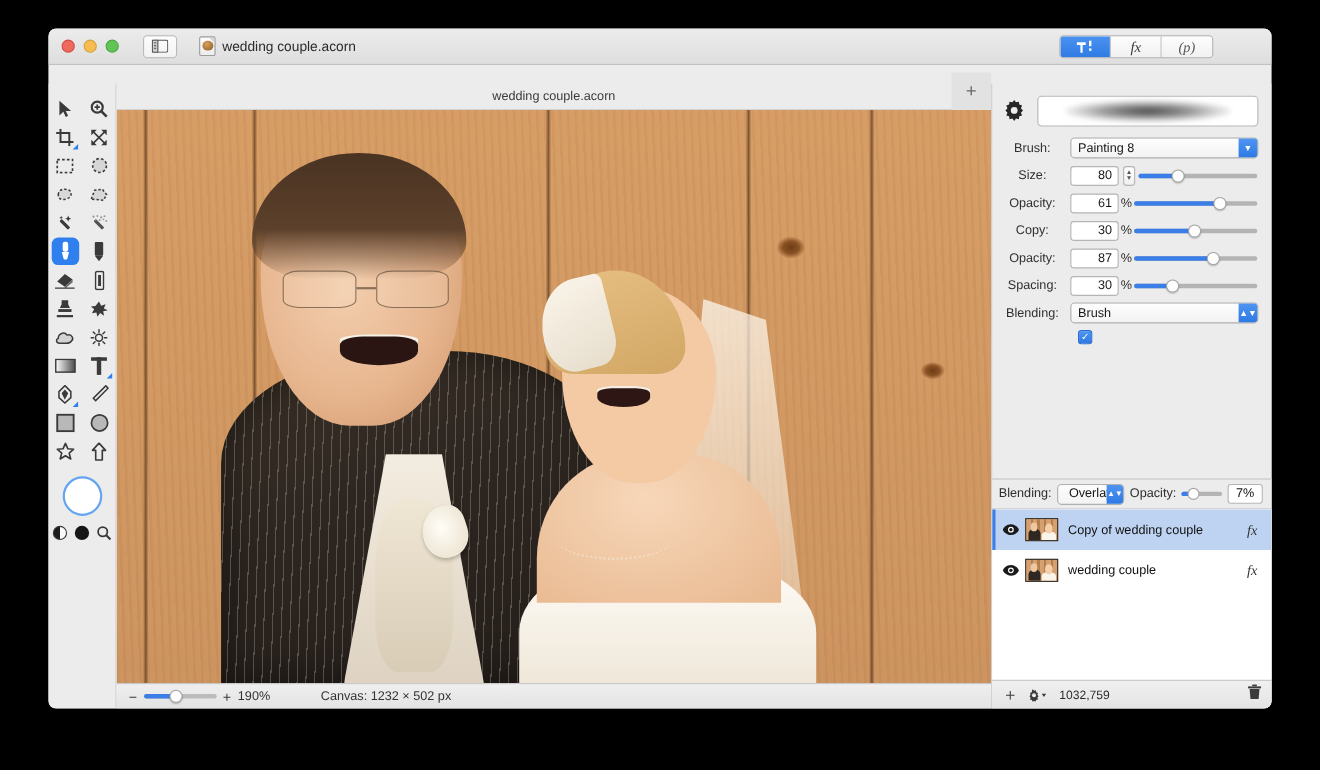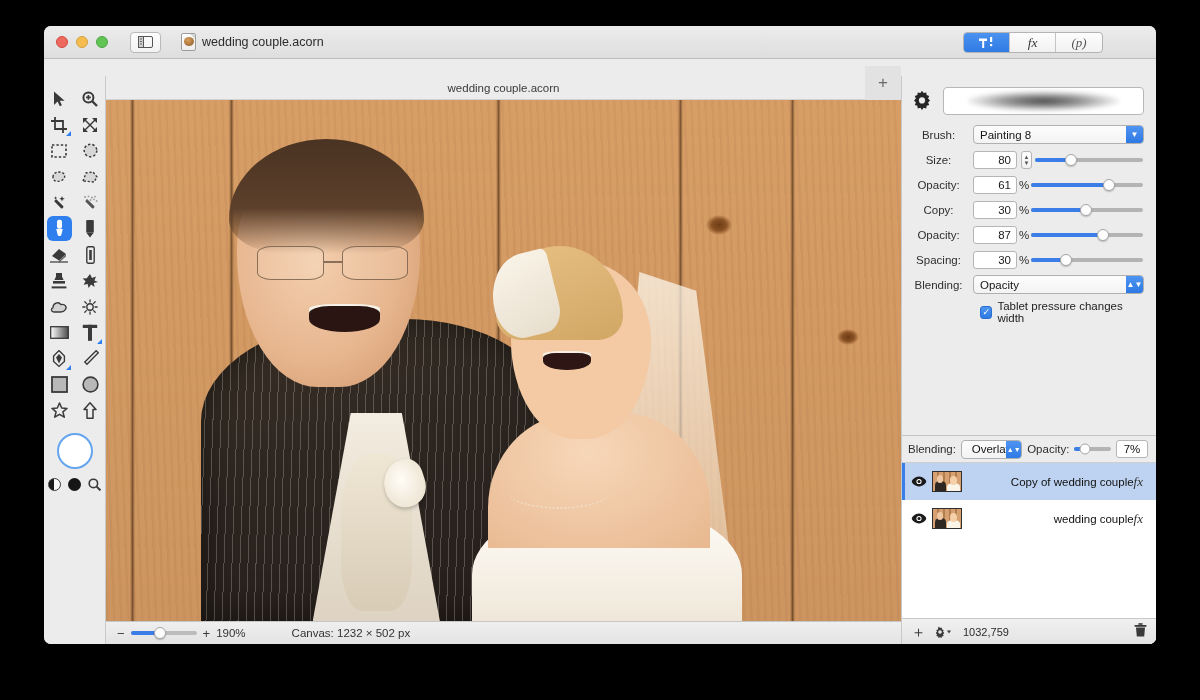--- a/index.html
+++ b/index.html
@@ -371,21 +371,21 @@
   #blend-combo .arrowbox { position:absolute; right:0; top:0; bottom:0; width:15px;
        background:linear-gradient(#4e94f2,#2e7ae3); border-radius:0 3px 3px 0;
        display:flex; flex-direction:column; align-items:center; justify-content:center; color:#fff; font-size:7px; line-height:7px; }
   #lop-track { width:44px; height:4px; background:#b4b4b4; border-radius:2px; position:relative; }
   #lop-fill { position:absolute; left:0; top:0; bottom:0; width:30%; background:#3b7ee8; border-radius:2px; }
   #lop-knob { position:absolute; left:30%; top:50%; transform:translate(-50%,-50%);
               width:11px;height:11px;border-radius:50%;background:#fdfdfd;border:1px solid #a6a6a6; }
   #lop-val { width:38px; height:18px; background:#fff; border:1px solid #b5b5b5; border-radius:3px;
              font-size:11.5px; display:flex; align-items:center; justify-content:center; color:#111; }
 
-  #layer-list { flex:1; background:#fff; overflow:hidden;text-align:right; }
+  #layer-list { flex:1; background:#fff; overflow:hidden; }
   .layer-row { height:37px; display:flex; align-items:center; padding-left:8px; position:relative; }
   .layer-row.sel { background:#bed3f2; }
   .layer-row.sel::before { content:""; position:absolute; left:0; top:0; bottom:0; width:3px; background:#3b7ee8; }
   .eye { width:18px; display:flex; align-items:center; justify-content:center; }
   .thumb { width:30px; height:21px; border:1.5px solid #2f2f2f; margin-left:4px; overflow:hidden; position:relative; background:#c99a66; }
   .thumb .t-fence { position:absolute; inset:0;
       background: repeating-linear-gradient(90deg,#d6a071 0 4px, #b47d4c 4px 6px); }
   .thumb .t-g { position:absolute; left:6%; bottom:0; width:40%; height:55%; background:#2e2722; border-radius:40% 40% 0 0; }
   .thumb .t-gh{ position:absolute; left:13%; top:16%; width:24%; height:42%; background:#efc7a2; border-radius:50%; }
   .thumb .t-b { position:absolute; right:4%; bottom:0; width:46%; height:42%; background:#fbf4e8; border-radius:45% 45% 0 0; }
@@ -807,28 +807,27 @@
           <div class="pct">%</div>
           <div class="slider">
             <div class="sfill" style="width:31%"></div>
             <div class="sknob" style="left:31%"></div>
           </div>
         </div>
 
         <div class="frow">
           <div class="flabel">Blending:</div>
           <div class="combo popup">
-            <span>Opacity</span>
+            <span>Brush</span>
             <span class="arrowbox">▲▼</span>
           </div>
         </div>
 
         <div id="check-row">
           <div class="chk">✓</div>
-          <span>Tablet pressure changes width</span>
         </div>
       </div>
 
       <div id="insp-spacer"></div>
 
       <div id="layers">
         <div id="layer-opts">
           <span class="lbl">Blending:</span>
           <div id="blend-combo">
             <span>Overlay</span>

